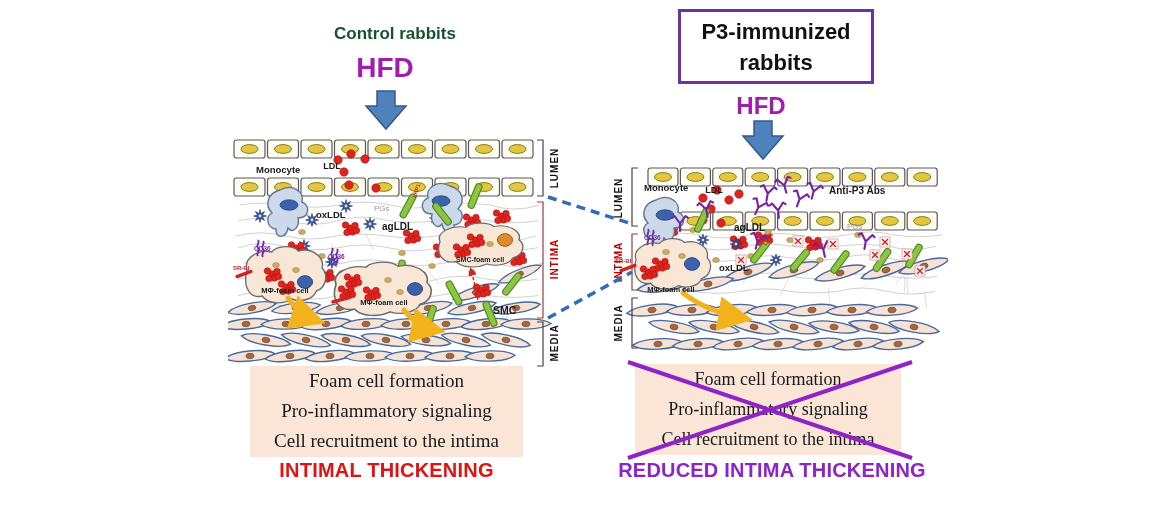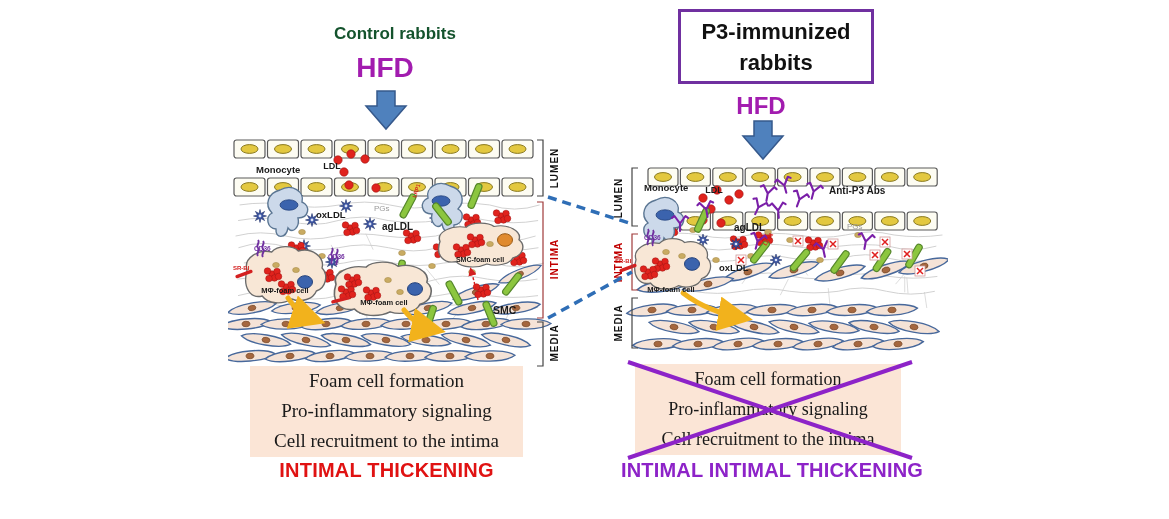--- a/index.html
+++ b/index.html
@@ -877,14 +877,14 @@
 
   <div class="abs outbox" style="left:635px;top:364px;width:266px;height:91px;font-size:18px;">
     <div class="outline">Foam cell formation</div>
     <div class="outline">Pro-inflammatory signaling</div>
     <div class="outline">Cell recruitment to the intima</div>
   </div>
   <svg class="abs" style="left:622px;top:356px;pointer-events:none;" width="296" height="108">
     <line x1="6" y1="6" x2="290" y2="102" stroke="#8d23c8" stroke-width="4"></line>
     <line x1="290" y1="6" x2="6" y2="102" stroke="#8d23c8" stroke-width="4"></line>
   </svg>
-  <div class="abs conclusion c-purple" style="left:612px;top:459px;width:320px;">INTIMAL INTIMAL THICKENING</div>
+  <div class="abs conclusion c-purple" style="left:612px;top:459px;width:320px;">REDUCED INTIMA THICKENING</div>
 </div>
 
 </body></html>

